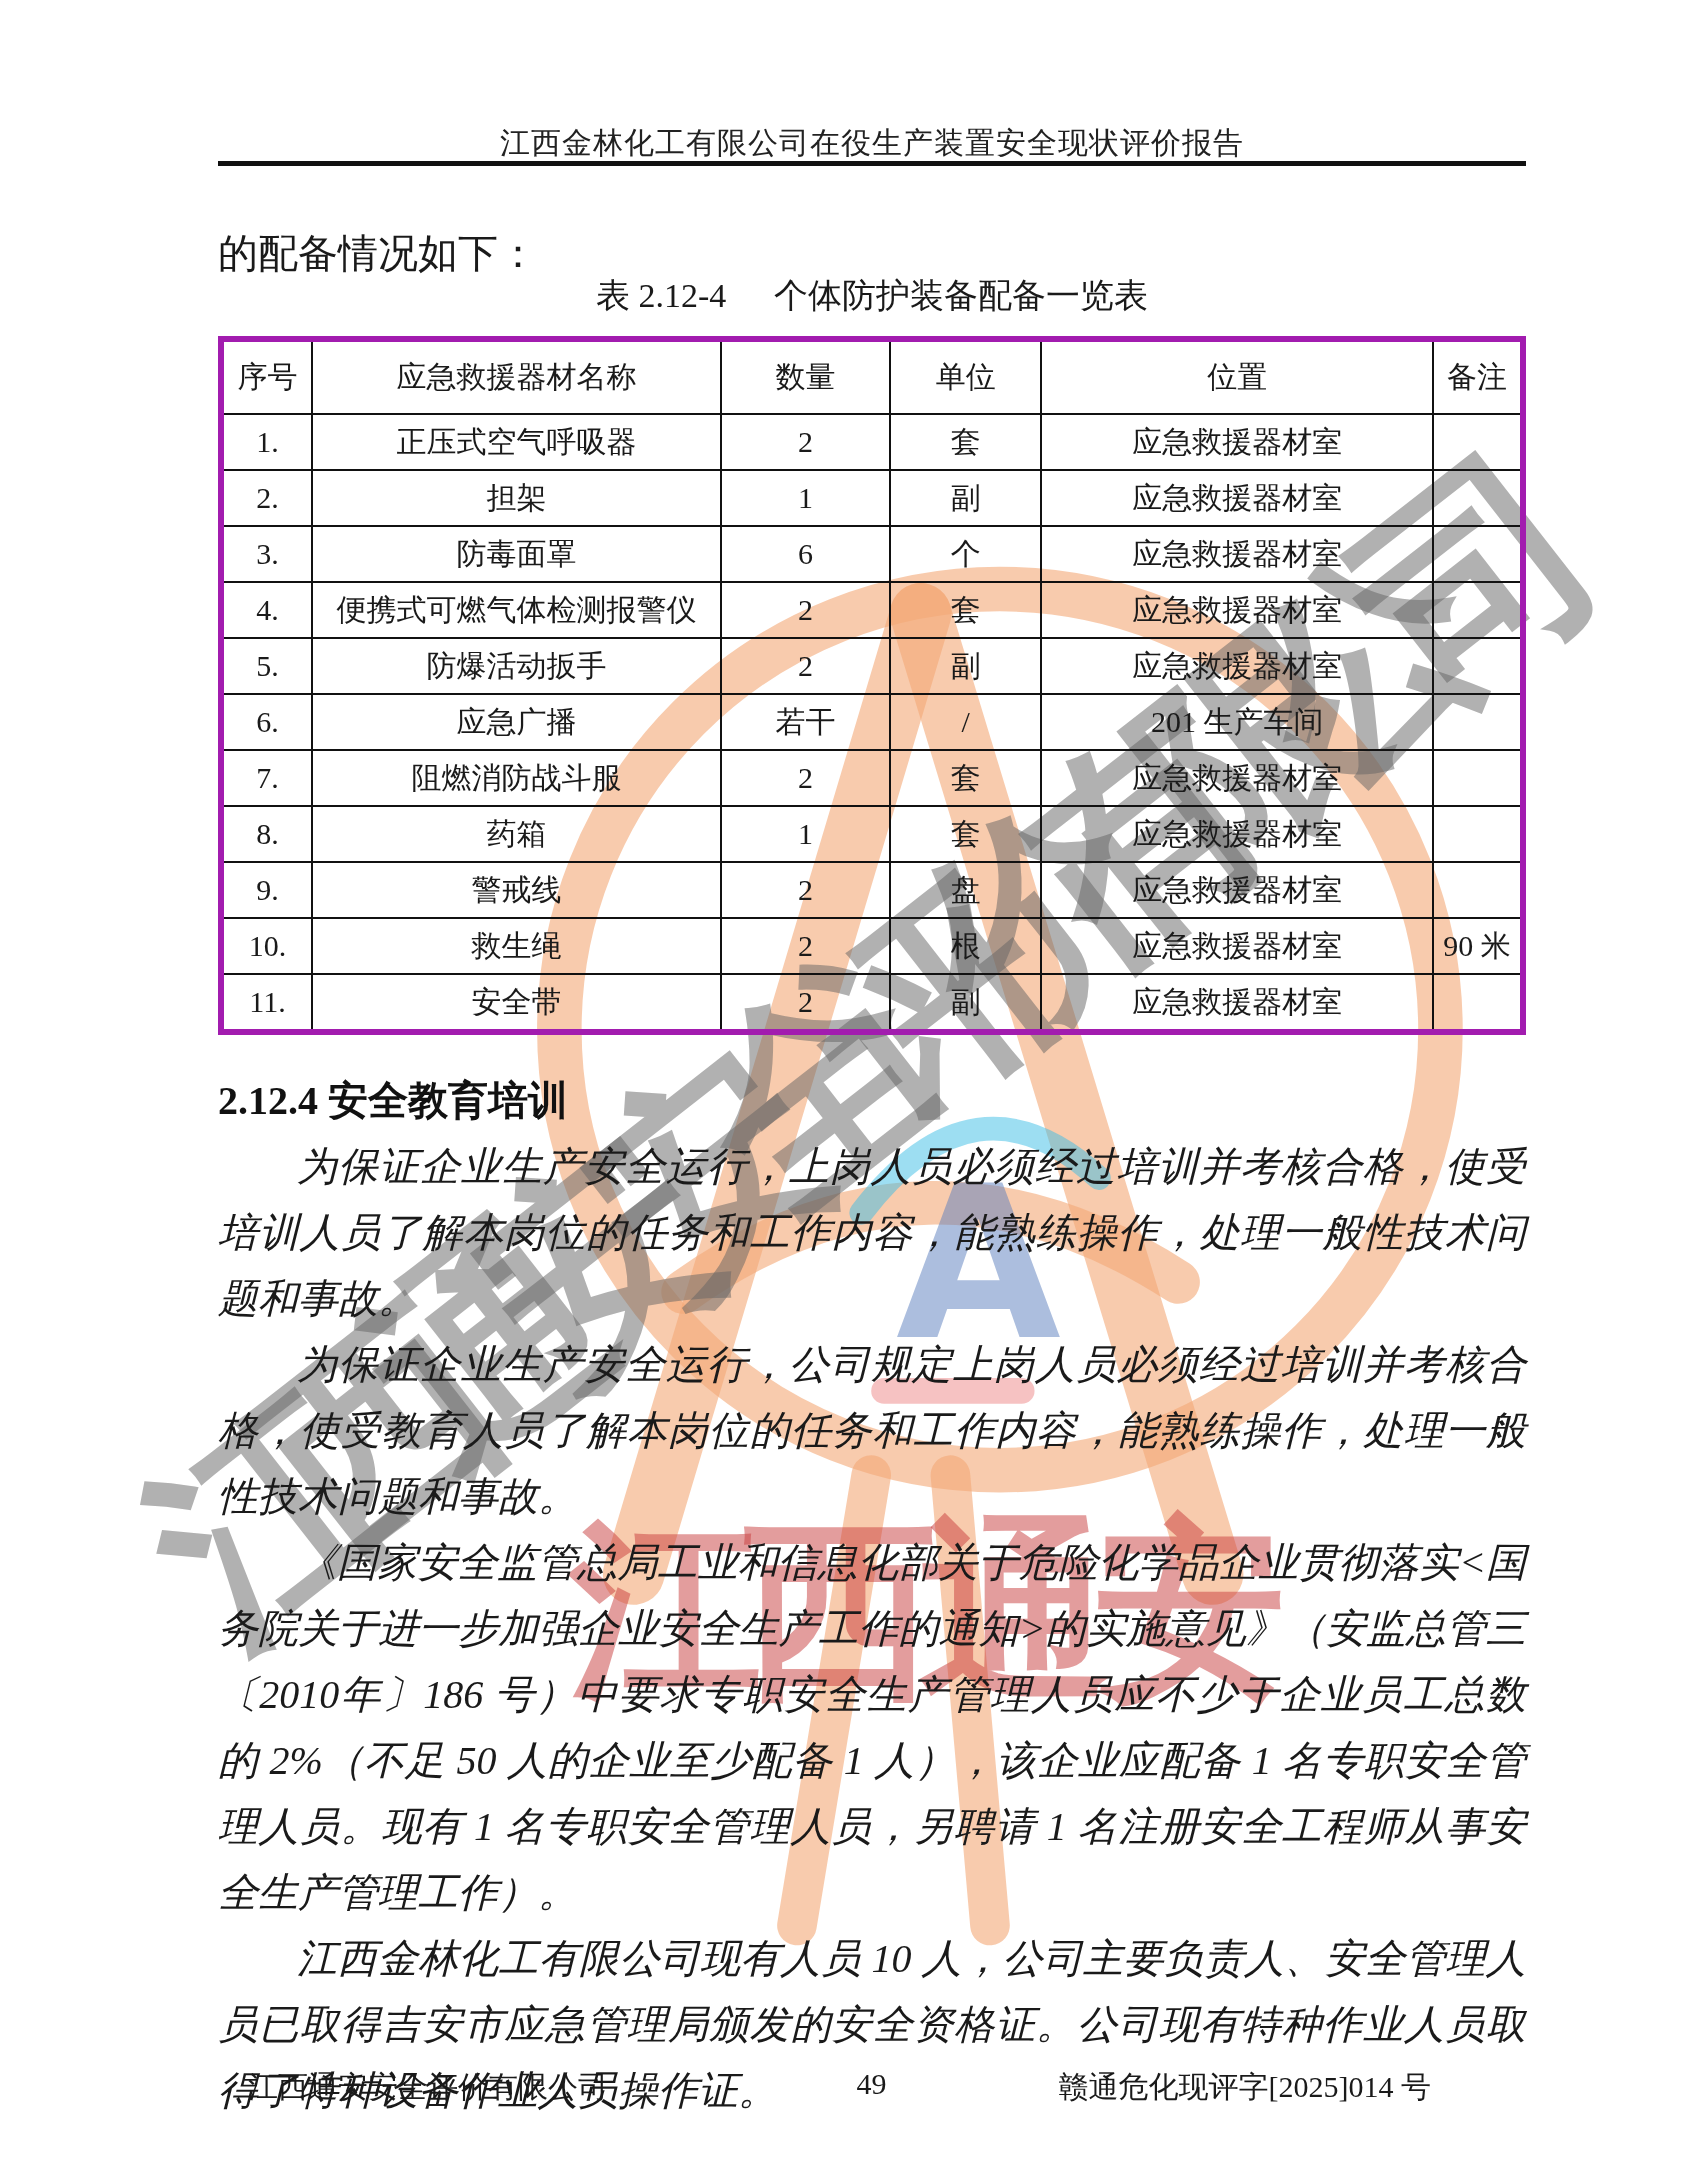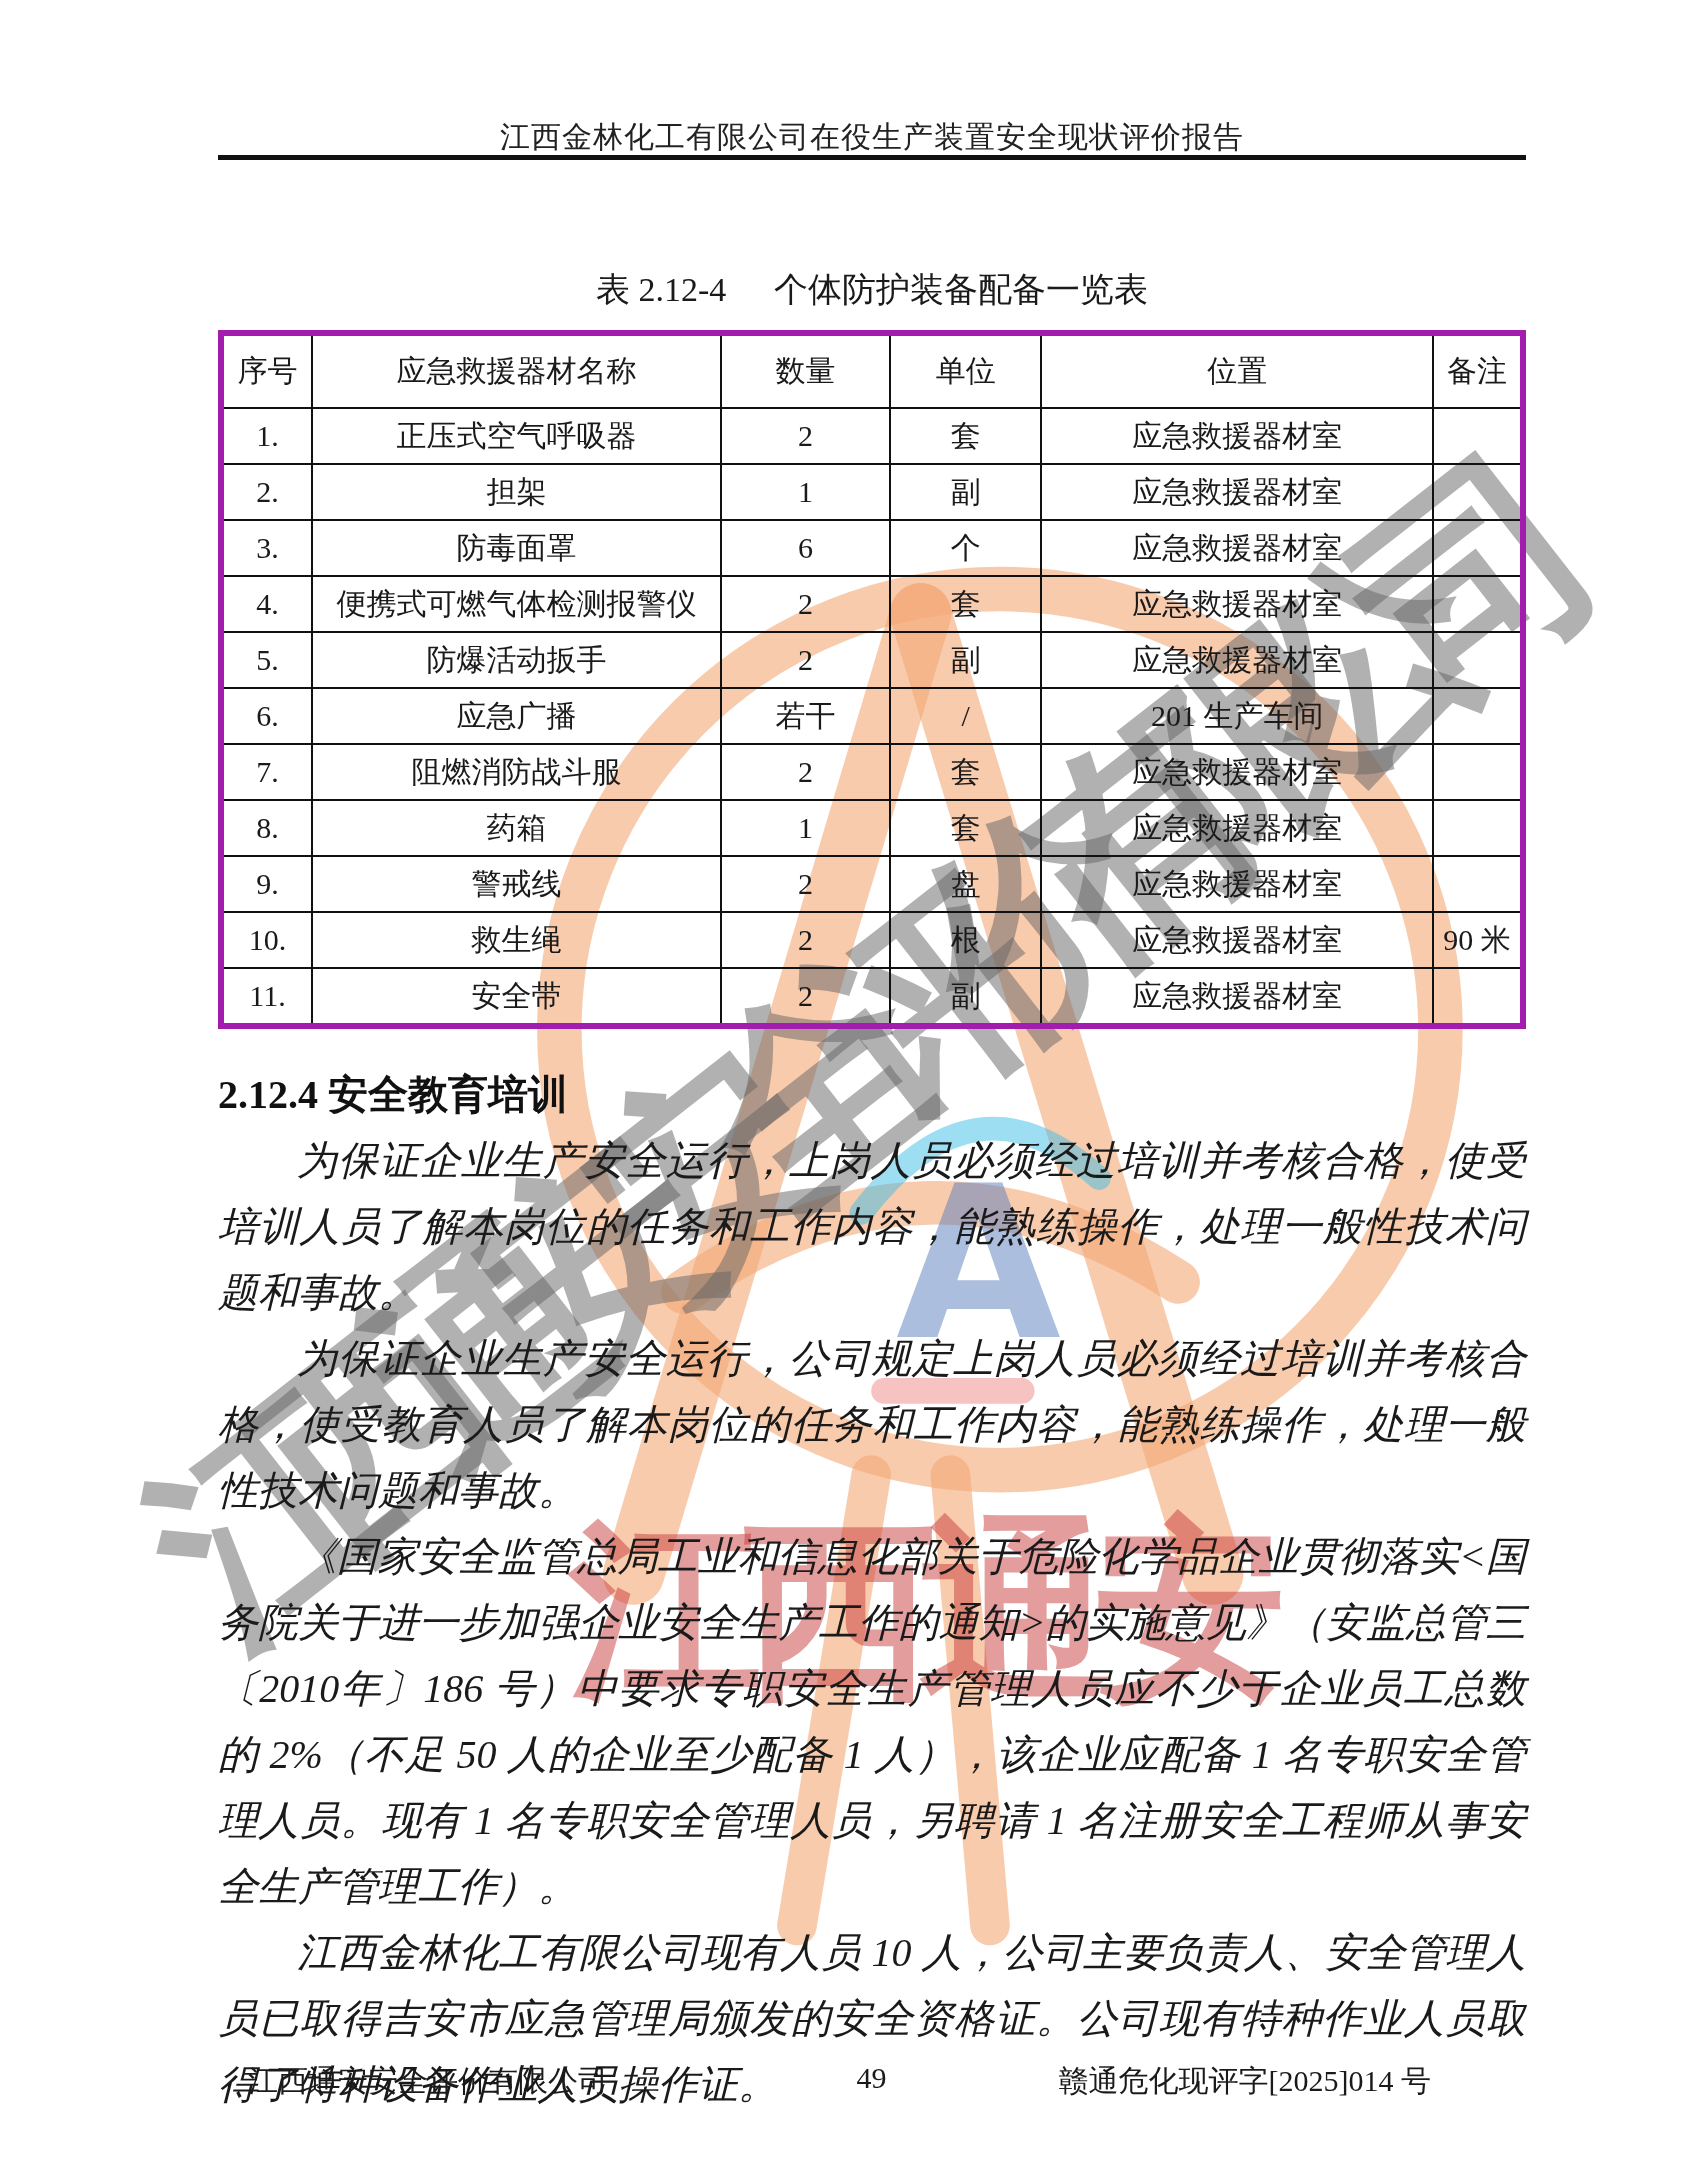--- a/index.html
+++ b/index.html
@@ -11,21 +11,21 @@
            font-family:"DejaVu Sans","Liberation Sans",sans-serif;font-weight:700;
            font-size:223px;letter-spacing:-84px;white-space:nowrap;
            color:rgba(100,100,100,0.50);}
   .wm-red{left:569px;top:1483px;font-family:"Liberation Serif","DejaVu Serif",serif;
           font-weight:600;font-size:193px;letter-spacing:-18px;white-space:nowrap;
           color:rgba(200,60,60,0.50);}
   .wm-blue-a{left:896px;top:1139px;font-family:"DejaVu Sans","Liberation Sans",sans-serif;
              font-weight:700;font-size:213px;color:rgba(90,125,190,0.50);}
   .wm-svg{left:0;top:0;}
   
-  .content{position:absolute;left:0;top:0;width:1683px;height:1944px;z-index:1;}
+  .content{position:absolute;left:0;top:6px;width:1683px;height:1944px;z-index:1;}
   .doc-header-title{position:absolute;top:117px;left:218px;width:1308px;text-align:center;
                     font-size:30px;letter-spacing:1px;color:#222;}
   .header-rule{position:absolute;top:155px;left:218px;width:1308px;height:5px;background:#111;}
   .intro-line{position:absolute;top:220px;left:218px;font-size:40px;}
   .table-title{position:absolute;top:267px;left:218px;width:1308px;text-align:center;
                font-size:34px;}
   .table-title .gap{display:inline-block;width:1.4em;}
   .equip-table{position:absolute;top:330px;left:218px;width:1308px;border-collapse:collapse;
                border:6px solid #a21caf;table-layout:fixed;}
   .equip-table th,.equip-table td{border:2px solid #111;text-align:center;vertical-align:middle;
@@ -62,20 +62,21 @@
   </svg>
   <div class="wm wm-gray">江西通安安全评价有限公司</div>
   <div class="wm wm-blue-a">A</div>
   <div class="wm wm-red">江西通安</div>
 
   <div class="content">
 
     <div class="doc-header-title">江西金林化工有限公司在役生产装置安全现状评价报告</div>
     <div class="header-rule"></div>
 
+    <div class="intro-line">的配备情况如下：</div>
 
     <div class="table-title">
       <span>表 2.12-4</span><span class="gap"></span><span>个体防护装备配备一览表</span>
     </div>
 
     <table class="equip-table">
       <colgroup id="equip-cols">
           <col style="width: 7%;">
           <col style="width: 31.4%;">
           <col style="width: 13%;">

